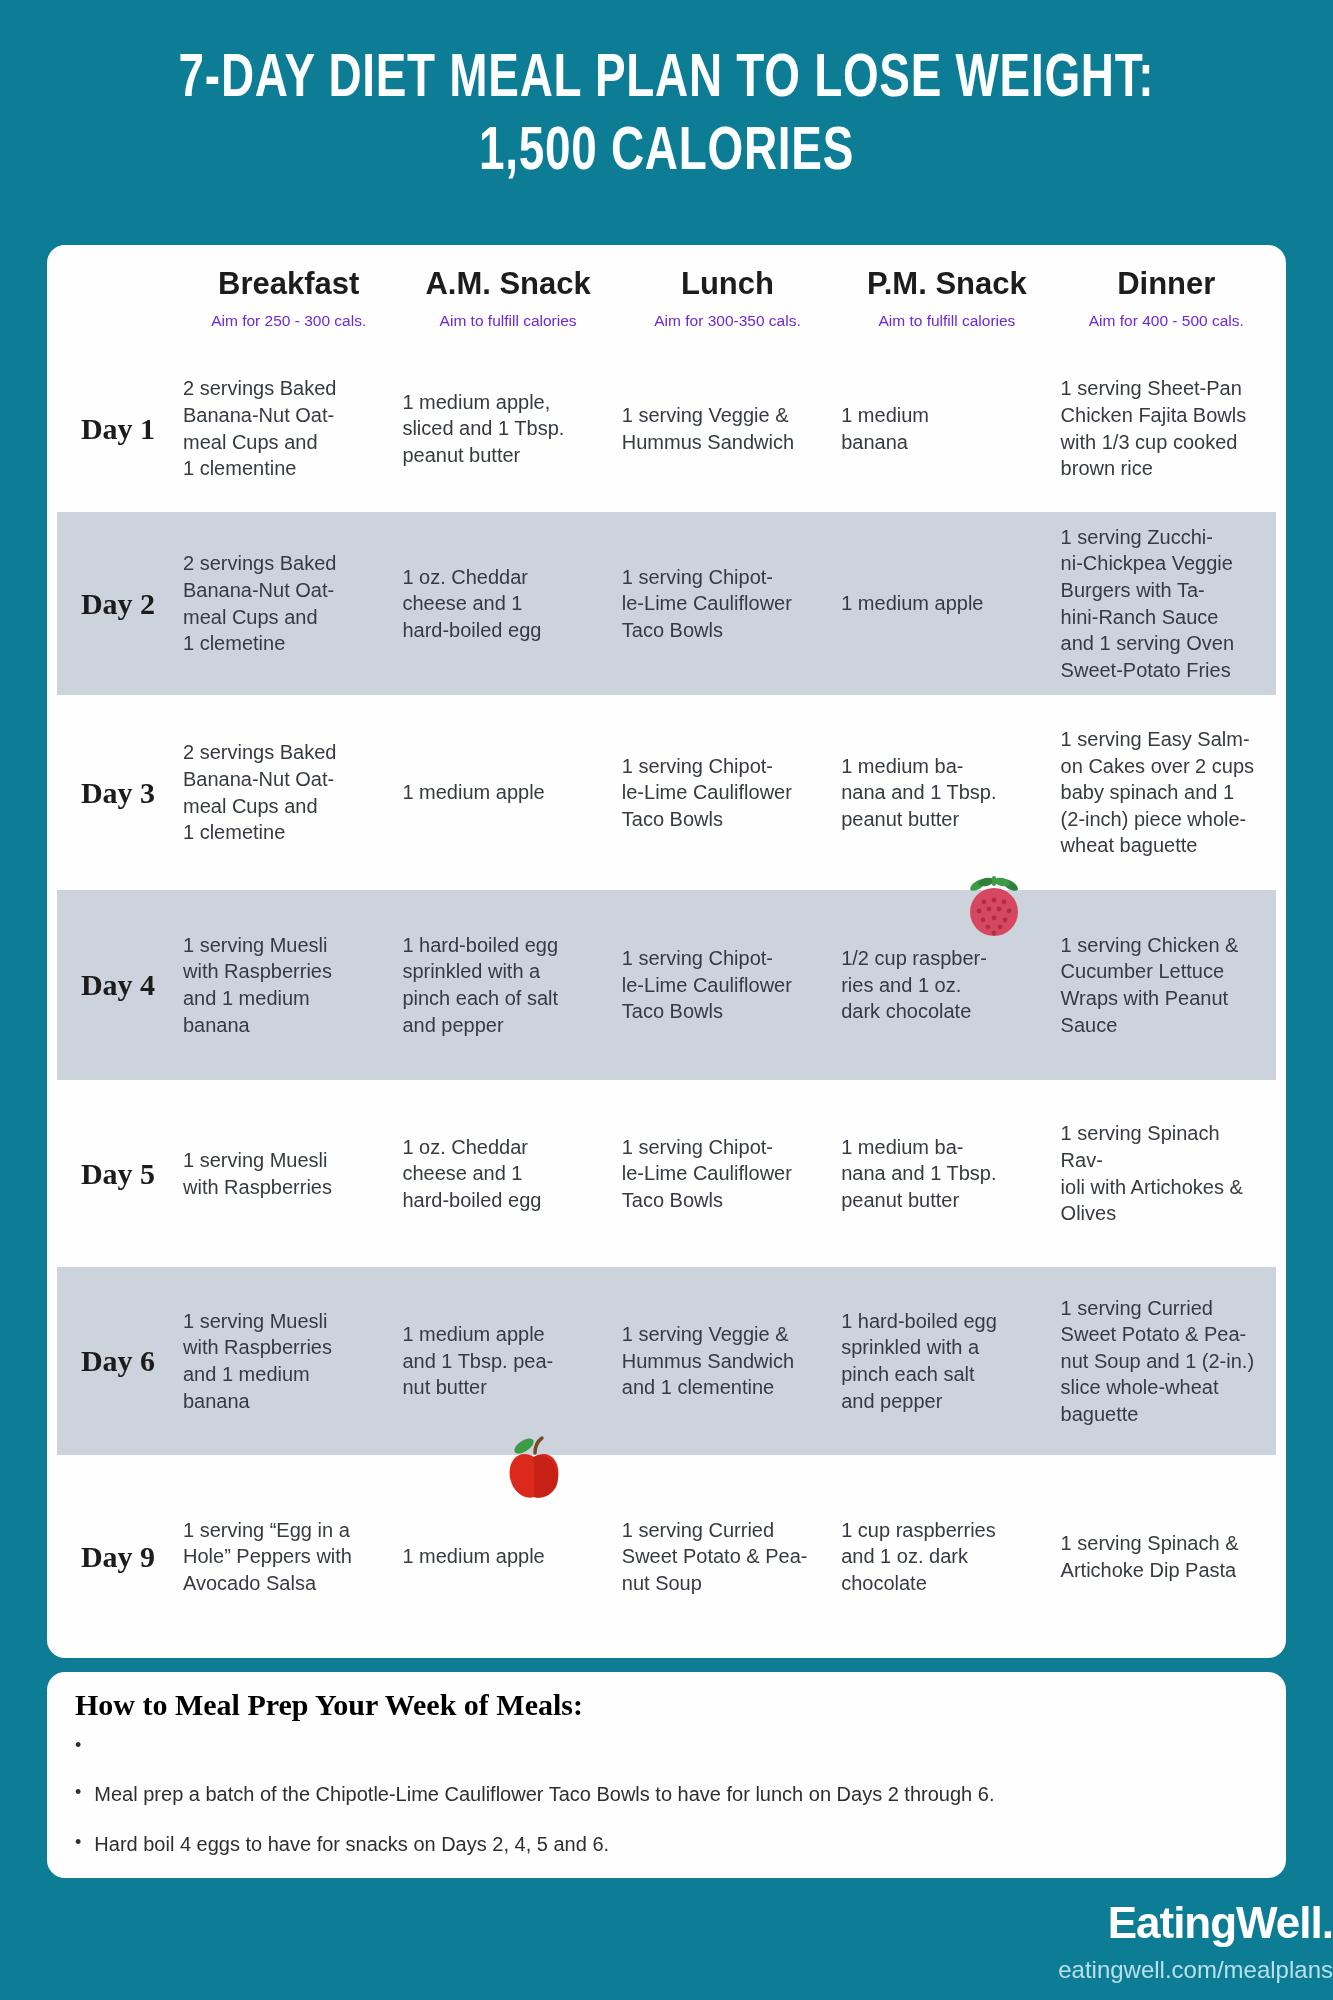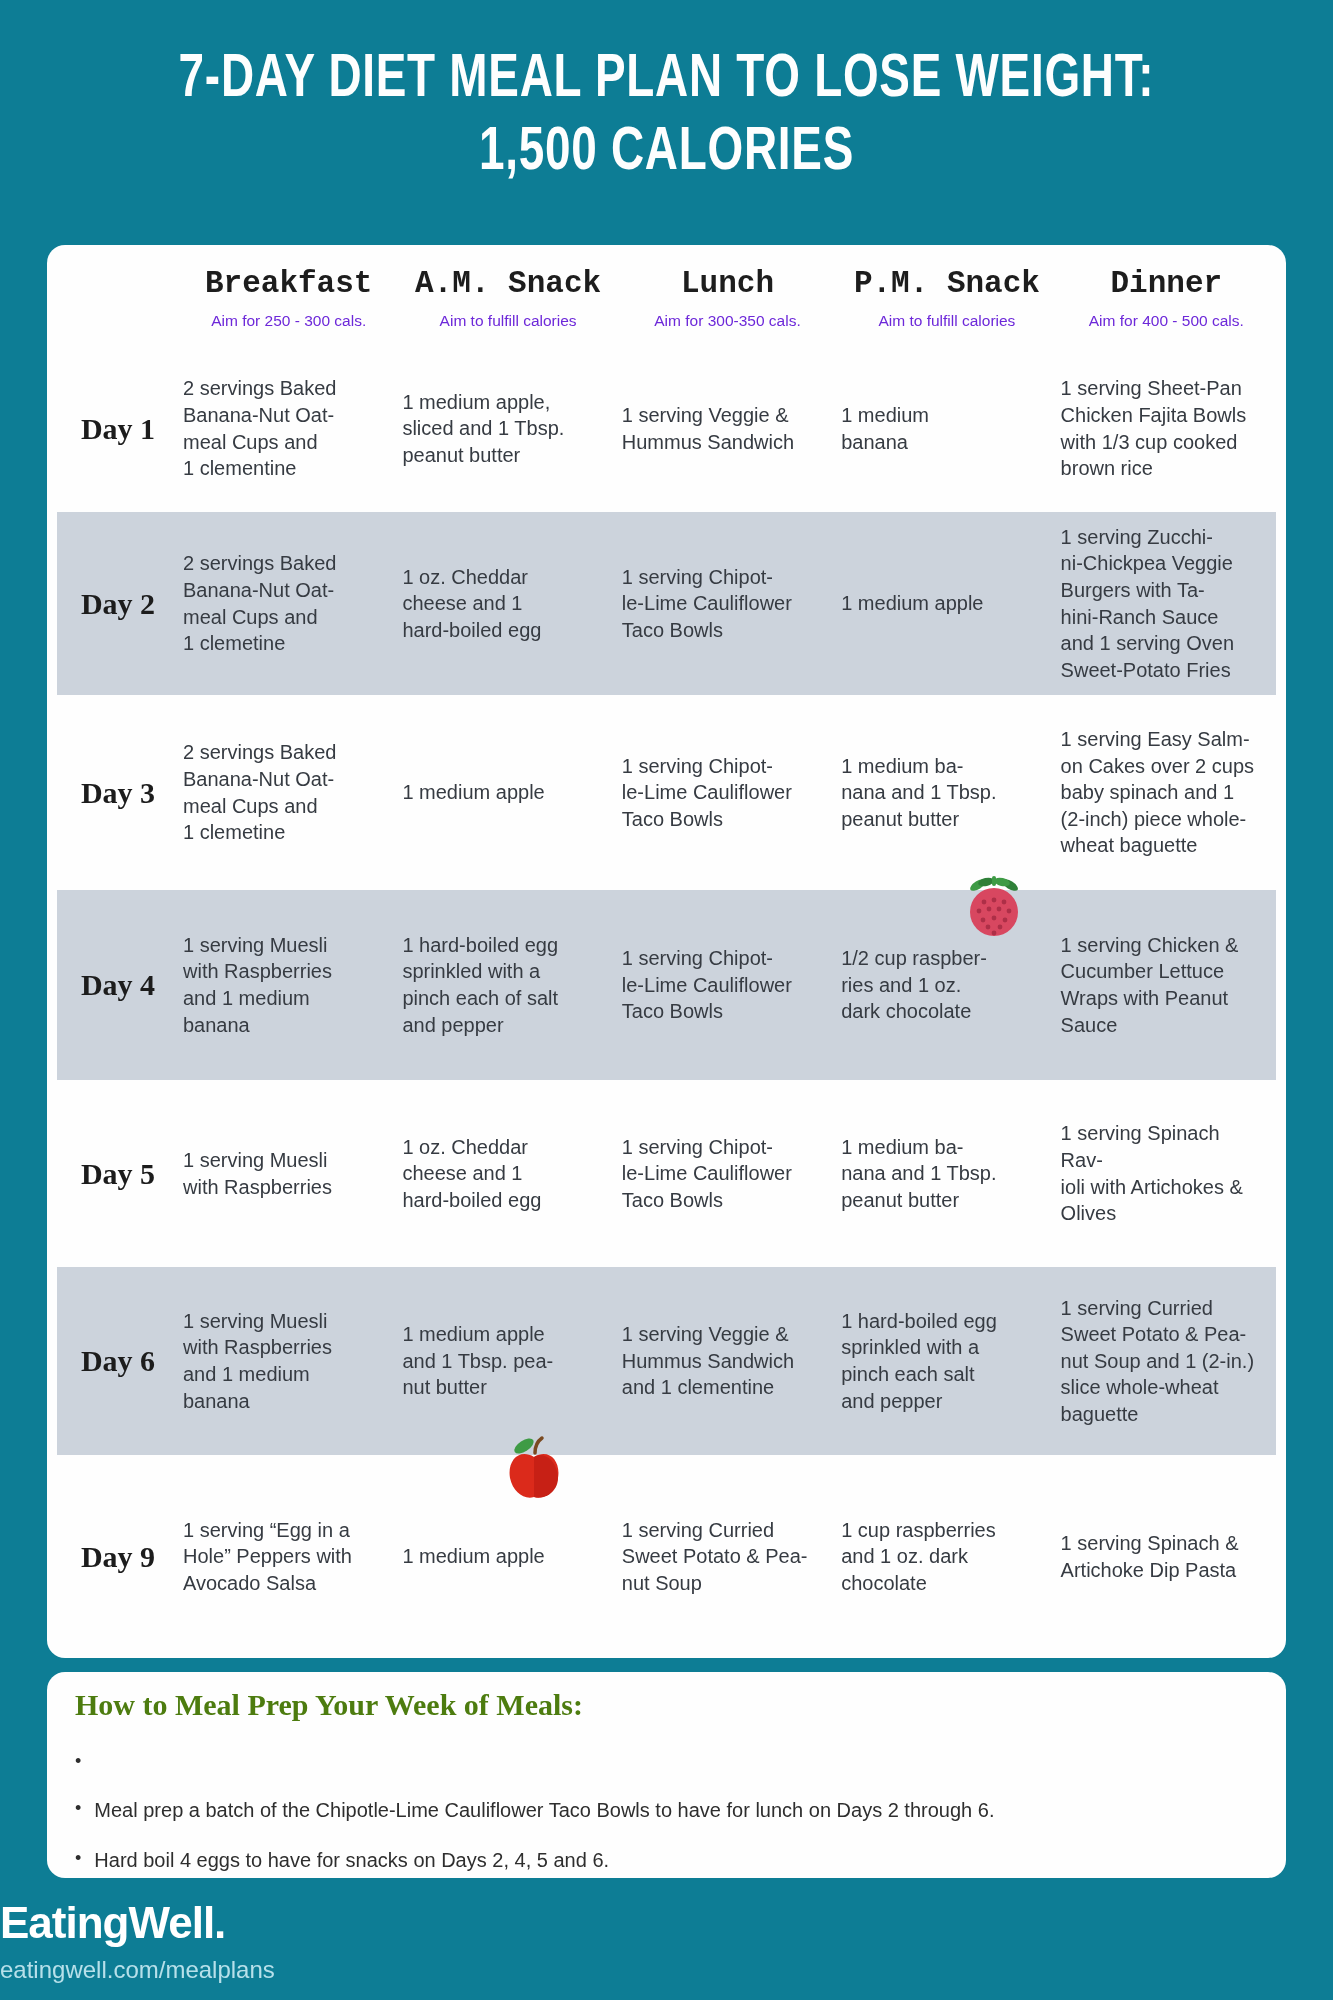--- a/index.html
+++ b/index.html
@@ -43,21 +43,21 @@
     padding: 0 10px;
   }
   .grid-row {
     display: grid;
     grid-template-columns: 122px repeat(5, 1fr);
     align-items: center;
   }
   .header-row { height: 100px; align-items: start; padding-top: 22px; }
   .col-header { text-align: center; }
   .col-title {
-    font-family: Liberation Mono, monospace;
+    font-family: Liberation Sans, sans-serif;
     font-weight: 700;
     font-size: 31px;
     color: #1d1d1d;
     line-height: 1.1;
   }
   .col-sub {
     margin-top: 11px;
     font-size: 15.5px;
     color: #6d28d9;
   }
@@ -94,36 +94,36 @@
     height: 206px;
     background: #fefefe;
     border-radius: 18px;
     padding: 16px 30px 0 28px;
     overflow: hidden;
   }
   .prep-heading {
     font-family: "Liberation Serif", serif;
     font-weight: 700;
     font-size: 30px;
-    color: #4d7c0f;
-    margin-bottom: 28px;
+    color: #000000;
+    margin-bottom: 12px;
   }
   .prep-list { list-style: none; }
   .prep-item {
     display: flex;
     gap: 13px;
     font-size: 20px;
     line-height: 1.3;
     color: #2e2e2e;
     margin-bottom: 24px;
   }
   .prep-bullet { flex: 0 0 auto; font-size: 18px; color: #2e2e2e; }
   
   .footer {
-    text-align: left;
+    text-align: right;
     padding-top: 20px;
     color: #ffffff;
   }
   .logo {
     font-family: "Liberation Sans", sans-serif;
     font-weight: 700;
     font-size: 44px;
     letter-spacing: -1px;
   }
   .footer-url {

